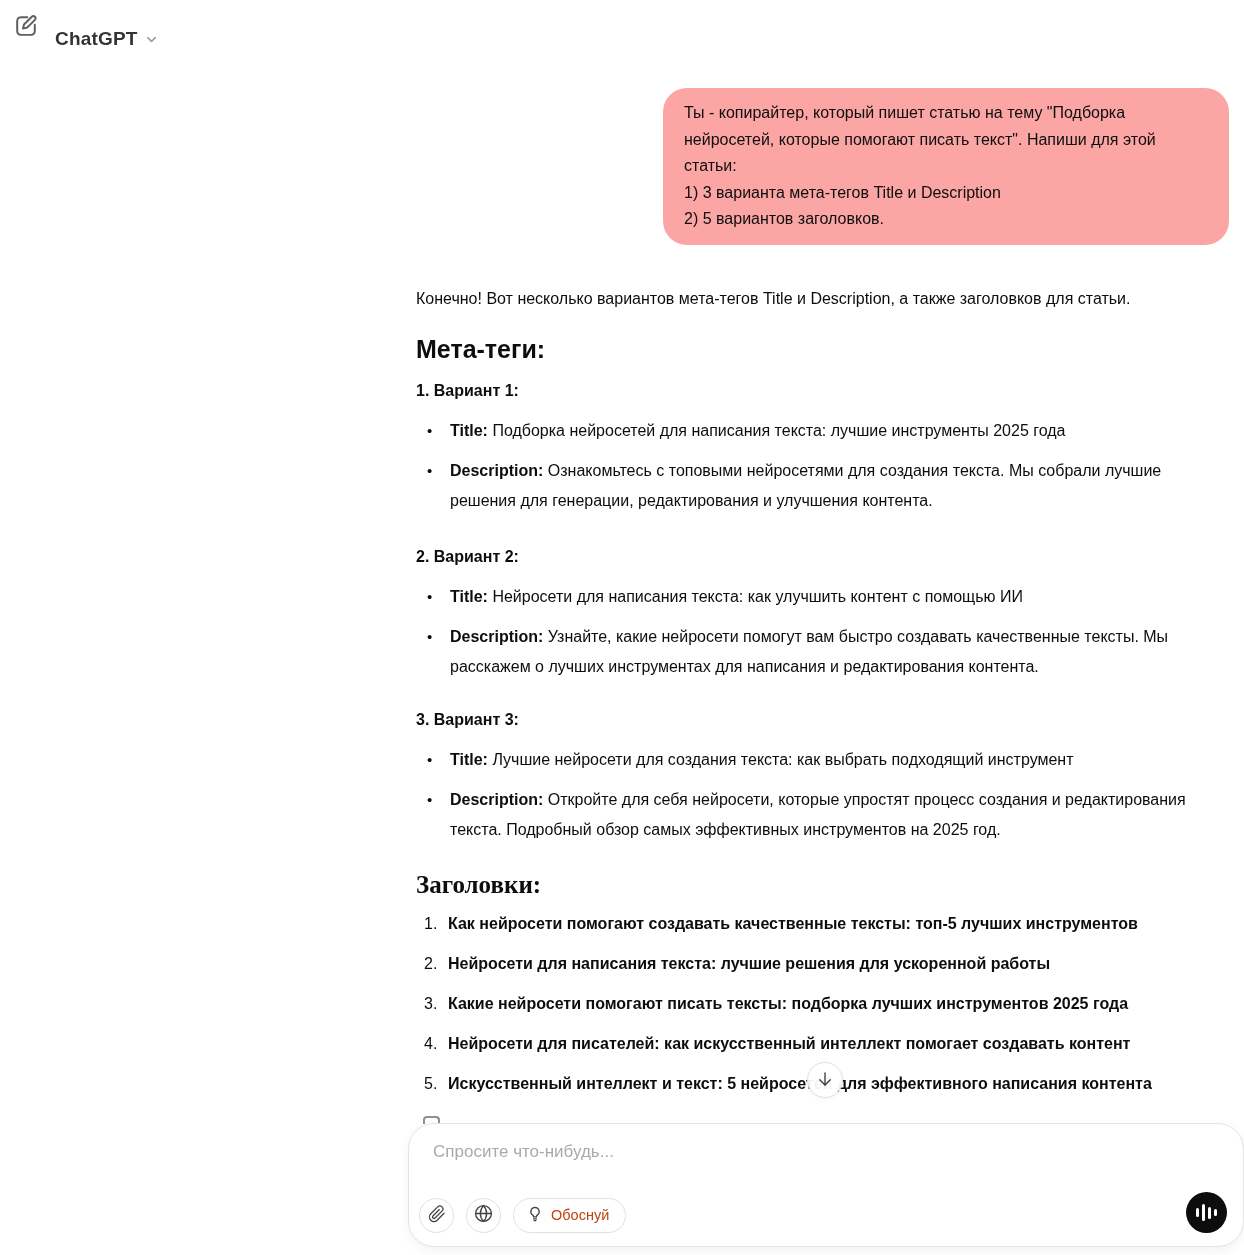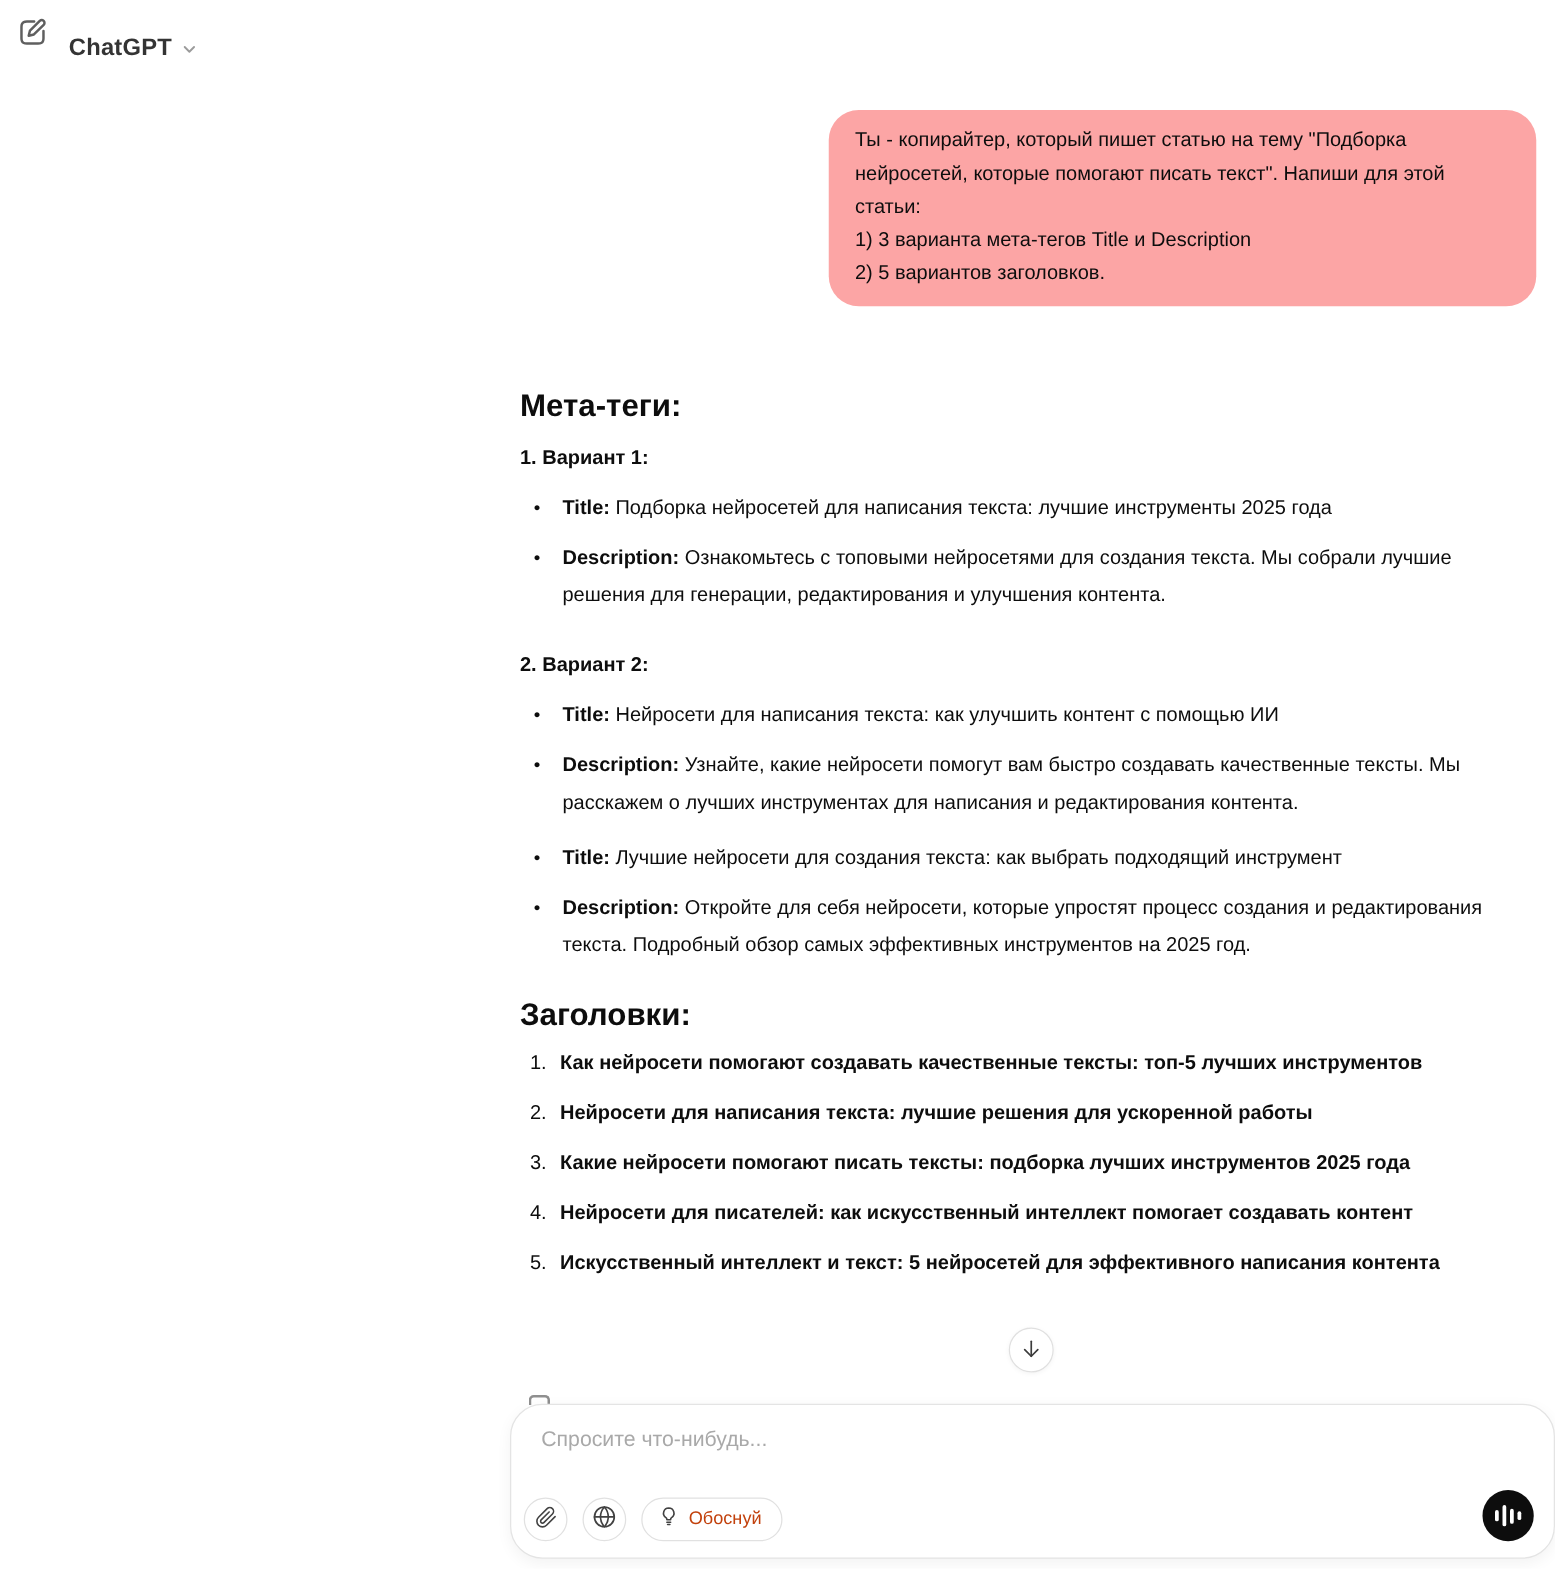--- a/index.html
+++ b/index.html
@@ -85,20 +85,21 @@
         </svg>
       </span>
     </button>
   </div>
 
   <div class="user-bubble">Ты - копирайтер, который пишет статью на тему "Подборка нейросетей, которые помогают писать текст". Напиши для этой статьи:
 1) 3 варианта мета-тегов Title и Description
 2) 5 вариантов заголовков.</div>
 
   <div class="assistant">
+    <p class="intro">Конечно! Вот несколько вариантов мета-тегов Title и Description, а также заголовков для статьи.</p>
 
     <h3 class="sec-heading">Мета-теги:</h3>
 
     <p class="variant-label">1. Вариант 1:</p>
     <ul class="meta-list">
       <li>
         <span class="dot">•</span>
         <span class="b">Title:</span><span> Подборка нейросетей для написания текста: лучшие инструменты 2025 года</span>
       </li>
       <li>
@@ -112,32 +113,33 @@
       <li>
         <span class="dot">•</span>
         <span class="b">Title:</span><span> Нейросети для написания текста: как улучшить контент с помощью ИИ</span>
       </li>
       <li>
         <span class="dot">•</span>
         <span class="b">Description:</span><span> Узнайте, какие нейросети помогут вам быстро создавать качественные тексты. Мы расскажем о лучших инструментах для написания и редактирования контента.</span>
       </li>
     </ul>
 
+    <p class="variant-label" style="margin-top:27px;">3. Вариант 3:</p>
     <ul class="meta-list">
       <li>
         <span class="dot">•</span>
         <span class="b">Title:</span><span> Лучшие нейросети для создания текста: как выбрать подходящий инструмент</span>
       </li>
       <li>
         <span class="dot">•</span>
         <span class="b">Description:</span><span> Откройте для себя нейросети, которые упростят процесс создания и редактирования текста. Подробный обзор самых эффективных инструментов на 2025 год.</span>
       </li>
     </ul>
 
-    <h3 class="sec-heading" style="margin-top:25px;">Заголовки:</h3>
+    <h3 class="sec-heading" style="margin-top:25px;font-family:Liberation Serif, serif;">Заголовки:</h3>
 
     <ol class="headline-list">
       <li>
         <span class="num">1.</span>
         <span class="txt">Как нейросети помогают создавать качественные тексты: топ-5 лучших инструментов</span>
       </li>
       <li>
         <span class="num">2.</span>
         <span class="txt">Нейросети для написания текста: лучшие решения для ускоренной работы</span>
       </li>

